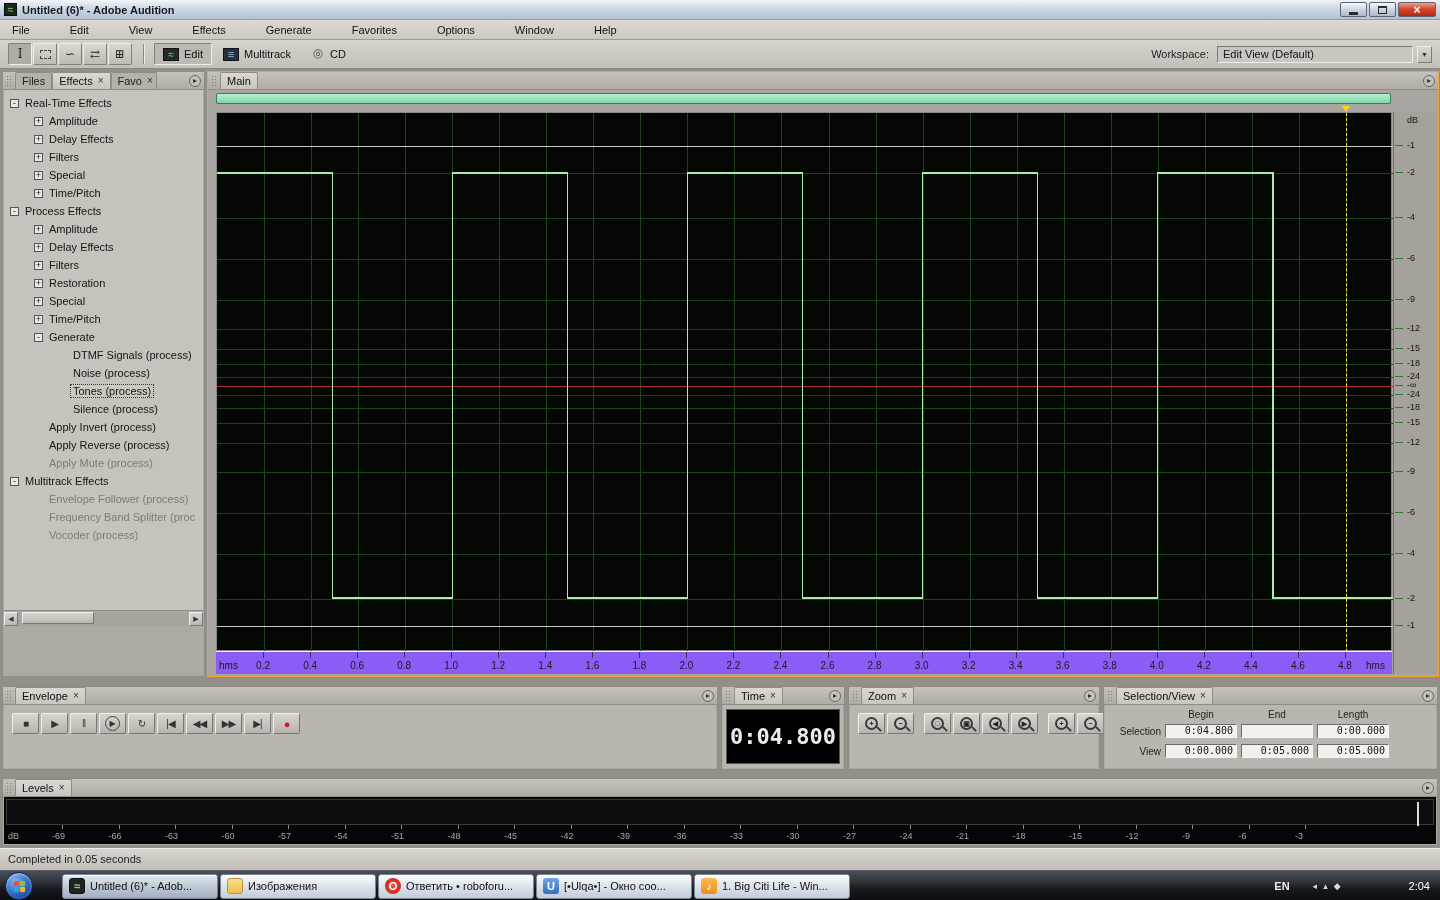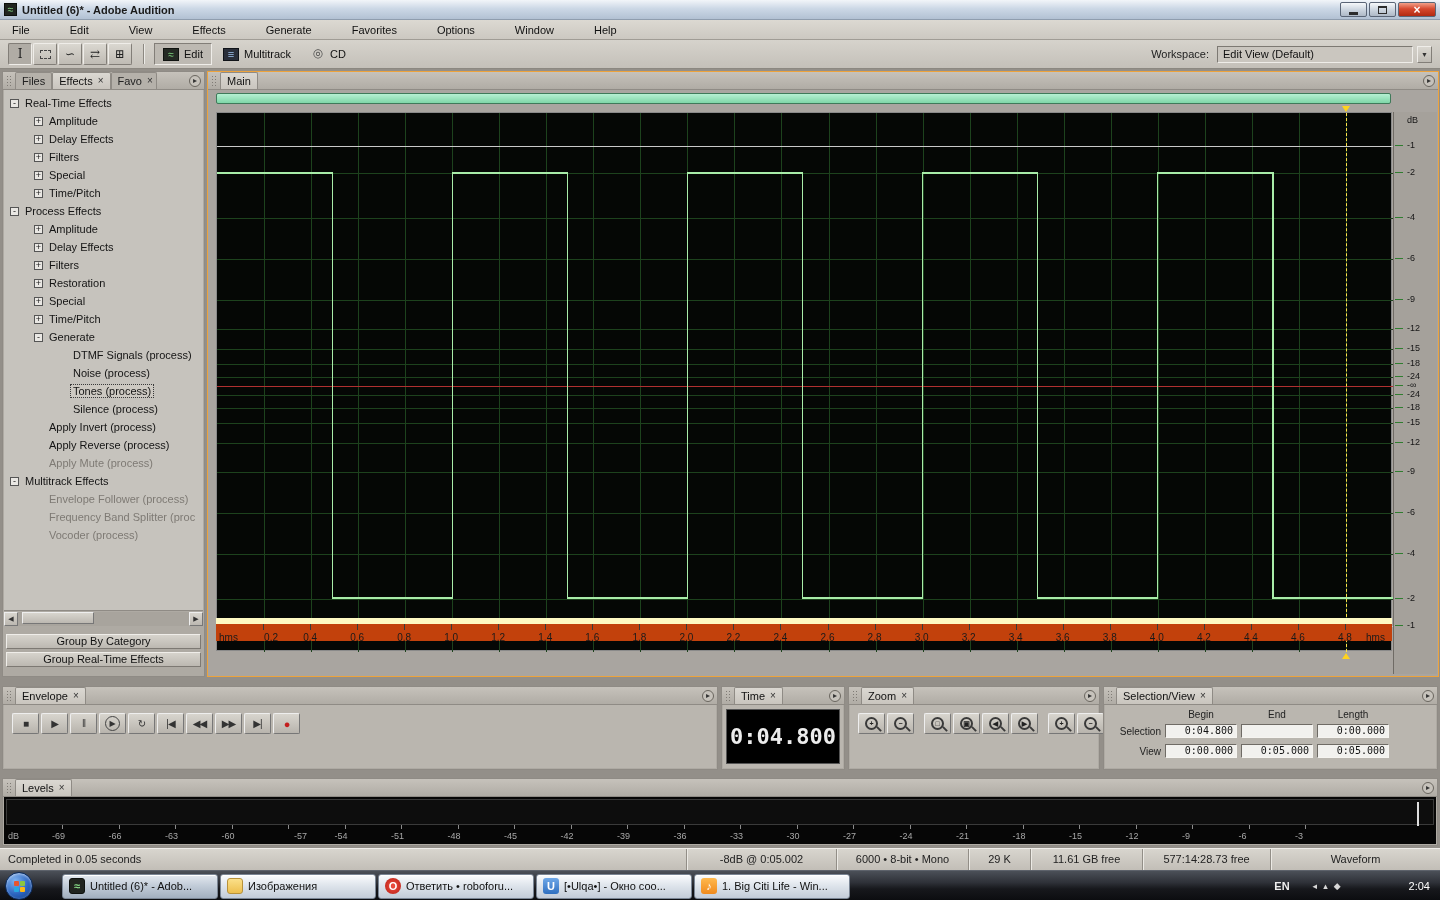--- a/index.html
+++ b/index.html
@@ -59,21 +59,21 @@
 .gbtn{position:absolute;left:3px;right:3px;height:15px;background:linear-gradient(#d6d3cc,#bcb8b1);border:1px solid;border-color:#efede9 #7d7973 #7d7973 #efede9;text-align:center;font-size:11px;line-height:13px;color:#111;}
 
 
 #main-panel{border:1px solid #eda33c;background:#a9a5a0;}
 .zoombar{position:absolute;left:8px;top:21px;width:1175px;height:11px;background:linear-gradient(#b5f0d2,#7fd6a8);border:1px solid #3f7a5a;border-radius:2px;}
 .plot{position:absolute;left:8px;top:40px;width:1176px;height:539px;background:#050705;border:1px solid #8a8a8a;}
 #wave-svg{position:absolute;left:0;top:0;}
 .playhead{position:absolute;top:0;height:539px;width:0;border-left:1px dashed #ffe14a;}
 .ph-top{position:absolute;top:-7px;width:0;height:0;border-left:4px solid transparent;border-right:4px solid transparent;border-top:6px solid #ffd21e;}
 .ph-bot{position:absolute;top:540px;width:0;height:0;border-left:4px solid transparent;border-right:4px solid transparent;border-bottom:6px solid #ffd21e;}
-.truler{position:absolute;left:8px;top:546px;width:1176px;height:23px;background:#c2410c;border-top:6px solid #fef9c3;overflow:hidden;}
+.truler{position:absolute;left:8px;top:579px;width:1176px;height:23px;background:#8b5cf6;border-top:1px solid #fef9c3;overflow:hidden;}
 .rtick{position:absolute;top:0;width:1px;height:6px;background:#3a3a3a;}
 .rlab{position:absolute;top:8px;width:24px;text-align:center;font-size:10px;color:#1a1a1a;}
 .hms{position:absolute;top:8px;font-size:10px;color:#1a1a1a;}
 .dbruler{position:absolute;left:1185px;top:40px;width:44px;height:562px;background:#a5a19b;border-left:1px solid #6f6b65;overflow:hidden;}
 .dlab{position:absolute;left:13px;font-size:9px;line-height:9px;color:#161616;}
 .dtick{position:absolute;left:1px;width:8px;height:1px;background:#2f7d2f;}
 
 
 .btnrow{position:absolute;left:8px;top:8px;display:flex;}
 .ctl{width:27px;height:21px;background:linear-gradient(#d8d5ce,#b8b4ad);border:1px solid;border-color:#eee #777 #777 #eee;border-radius:2px;display:inline-flex;align-items:center;justify-content:center;margin-right:2px;}
@@ -236,24 +236,20 @@
       <div class="trow dis" style="padding-left: 43px;"><span class="tlabel">Frequency Band Splitter (proc</span></div>
       <div class="trow dis" style="padding-left: 43px;"><span class="tlabel">Vocoder (process)</span></div>
     </div>
   <div class="hscroll">
     <span class="sbtn">◀</span>
     <span class="strack">
         <span class="sthumb"></span>
       </span>
     <span class="sbtn">▶</span>
   </div>
-  <div style="position:absolute;left:0;right:0;top:562px;height:40px;">
-      <div class="gbtn" style="top: 0px;">Group By Category</div>
-      <div class="gbtn" style="top: 18px;">Group Real-Time Effects</div>
-    </div>
 </div>
 
 <div class="panel" id="main-panel" style="left:207px;top:71px;width:1232px;height:606px;">
   <div class="phead">
     <span class="grip"></span>
     <span class="ptab">
         <span class="ptxt">Main</span>
       </span>
     <span class="pmenu">▸</span>
   </div>
@@ -306,21 +302,21 @@
         <polyline points="0.0,60 115.2,60 115.2,485 235.2,485 235.2,60 350.4,60 350.4,485 470.4,485 470.4,60 585.6,60 585.6,485 705.6,485 705.6,60 820.8,60 820.8,485 940.8,485 940.8,60 1056.0,60 1056.0,485 1176.0,485" fill="none" stroke="#a8eca8" stroke-width="1.2"></polyline>
       </svg>
     <span class="playhead" style="left: 1128.96px; border-left-color: rgb(255, 225, 74);"></span>
     <span class="ph-top" style="left: 1124.96px;"></span>
     <span class="ph-bot" style="left: 1124.96px;"></span>
   </div>
   <div class="truler">
       <span class="hms" style="left: 3px;">hms</span>
       <span class="hms" style="left: 1150px;">hms</span>
       <span class="rtick" style="left: 47.04px;"></span>
-      <span class="rlab" style="left: 35.04px; margin-left: 8px;">0.2</span>
+      <span class="rlab" style="left: 35.04px;">0.2</span>
       <span class="rtick" style="left: 94.08px;"></span>
       <span class="rlab" style="left: 82.08px;">0.4</span>
       <span class="rtick" style="left: 141.12px;"></span>
       <span class="rlab" style="left: 129.12px;">0.6</span>
       <span class="rtick" style="left: 188.16px;"></span>
       <span class="rlab" style="left: 176.16px;">0.8</span>
       <span class="rtick" style="left: 235.2px;"></span>
       <span class="rlab" style="left: 223.2px;">1.0</span>
       <span class="rtick" style="left: 282.24px;"></span>
       <span class="rlab" style="left: 270.24px;">1.2</span>
@@ -560,21 +556,21 @@
     <div class="lscale">
         <span class="llab" style="left: 4px;">dB</span>
         <span class="llab" style="left: 48px;">-69</span>
         <span class="ltick" style="left: 58px;"></span>
         <span class="llab" style="left: 104.5px;">-66</span>
         <span class="ltick" style="left: 114.5px;"></span>
         <span class="llab" style="left: 161px;">-63</span>
         <span class="ltick" style="left: 171px;"></span>
         <span class="llab" style="left: 217.5px;">-60</span>
         <span class="ltick" style="left: 227.5px;"></span>
-        <span class="llab" style="left: 274px; margin-left: 16px;">-57</span>
+        <span class="llab" style="left: 274px;">-57</span>
         <span class="ltick" style="left: 284px;"></span>
         <span class="llab" style="left: 330.5px;">-54</span>
         <span class="ltick" style="left: 340.5px;"></span>
         <span class="llab" style="left: 387px;">-51</span>
         <span class="ltick" style="left: 397px;"></span>
         <span class="llab" style="left: 443.5px;">-48</span>
         <span class="ltick" style="left: 453.5px;"></span>
         <span class="llab" style="left: 500px;">-45</span>
         <span class="ltick" style="left: 510px;"></span>
         <span class="llab" style="left: 556.5px;">-42</span>
@@ -604,28 +600,20 @@
         <span class="llab" style="left: 1234.5px;">-6</span>
         <span class="ltick" style="left: 1244.5px;"></span>
         <span class="llab" style="left: 1291px;">-3</span>
         <span class="ltick" style="left: 1301px;"></span>
       </div>
   </div>
 </div>
 
 <div class="statusbar">
   <span class="sleft">Completed in 0.05 seconds</span>
-  <span class="ssegs">
-      <span class="sseg" style="width: 150px;">-8dB @ 0:05.002</span>
-      <span class="sseg" style="width: 132px;">6000 • 8-bit • Mono</span>
-      <span class="sseg" style="width: 62px;">29 K</span>
-      <span class="sseg" style="width: 112px;">11.61 GB free</span>
-      <span class="sseg" style="width: 128px;">577:14:28.73 free</span>
-      <span class="sseg" style="width: 170px;">Waveform</span>
-    </span>
 </div>
 
 <div class="taskbar">
   <span class="orb">
     <span class="flag">
       <span style="background:#e8552f"></span>
         <span style="background:#8cc63f"></span>
         <span style="background:#27a8e0"></span>
         <span style="background:#fdb813"></span>
     </span>

